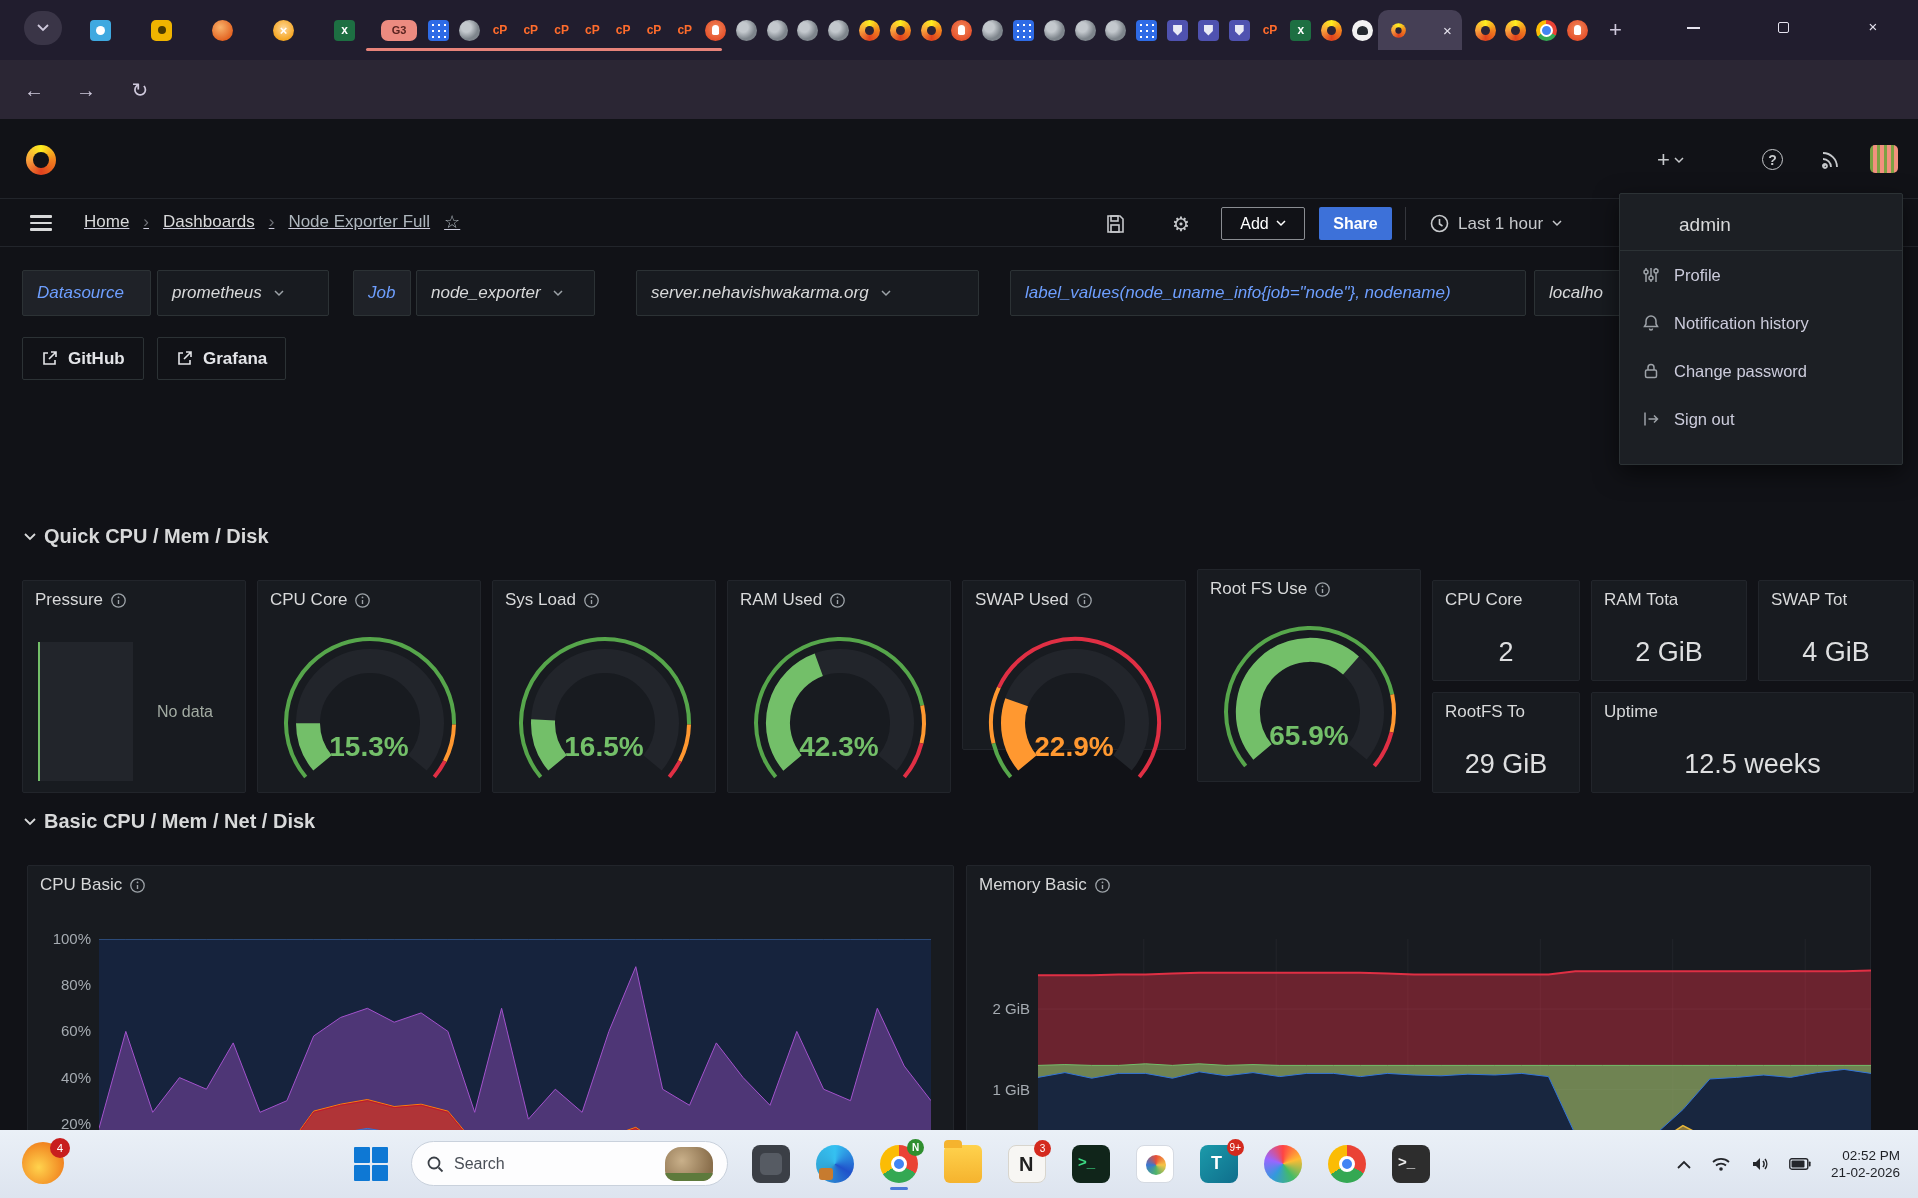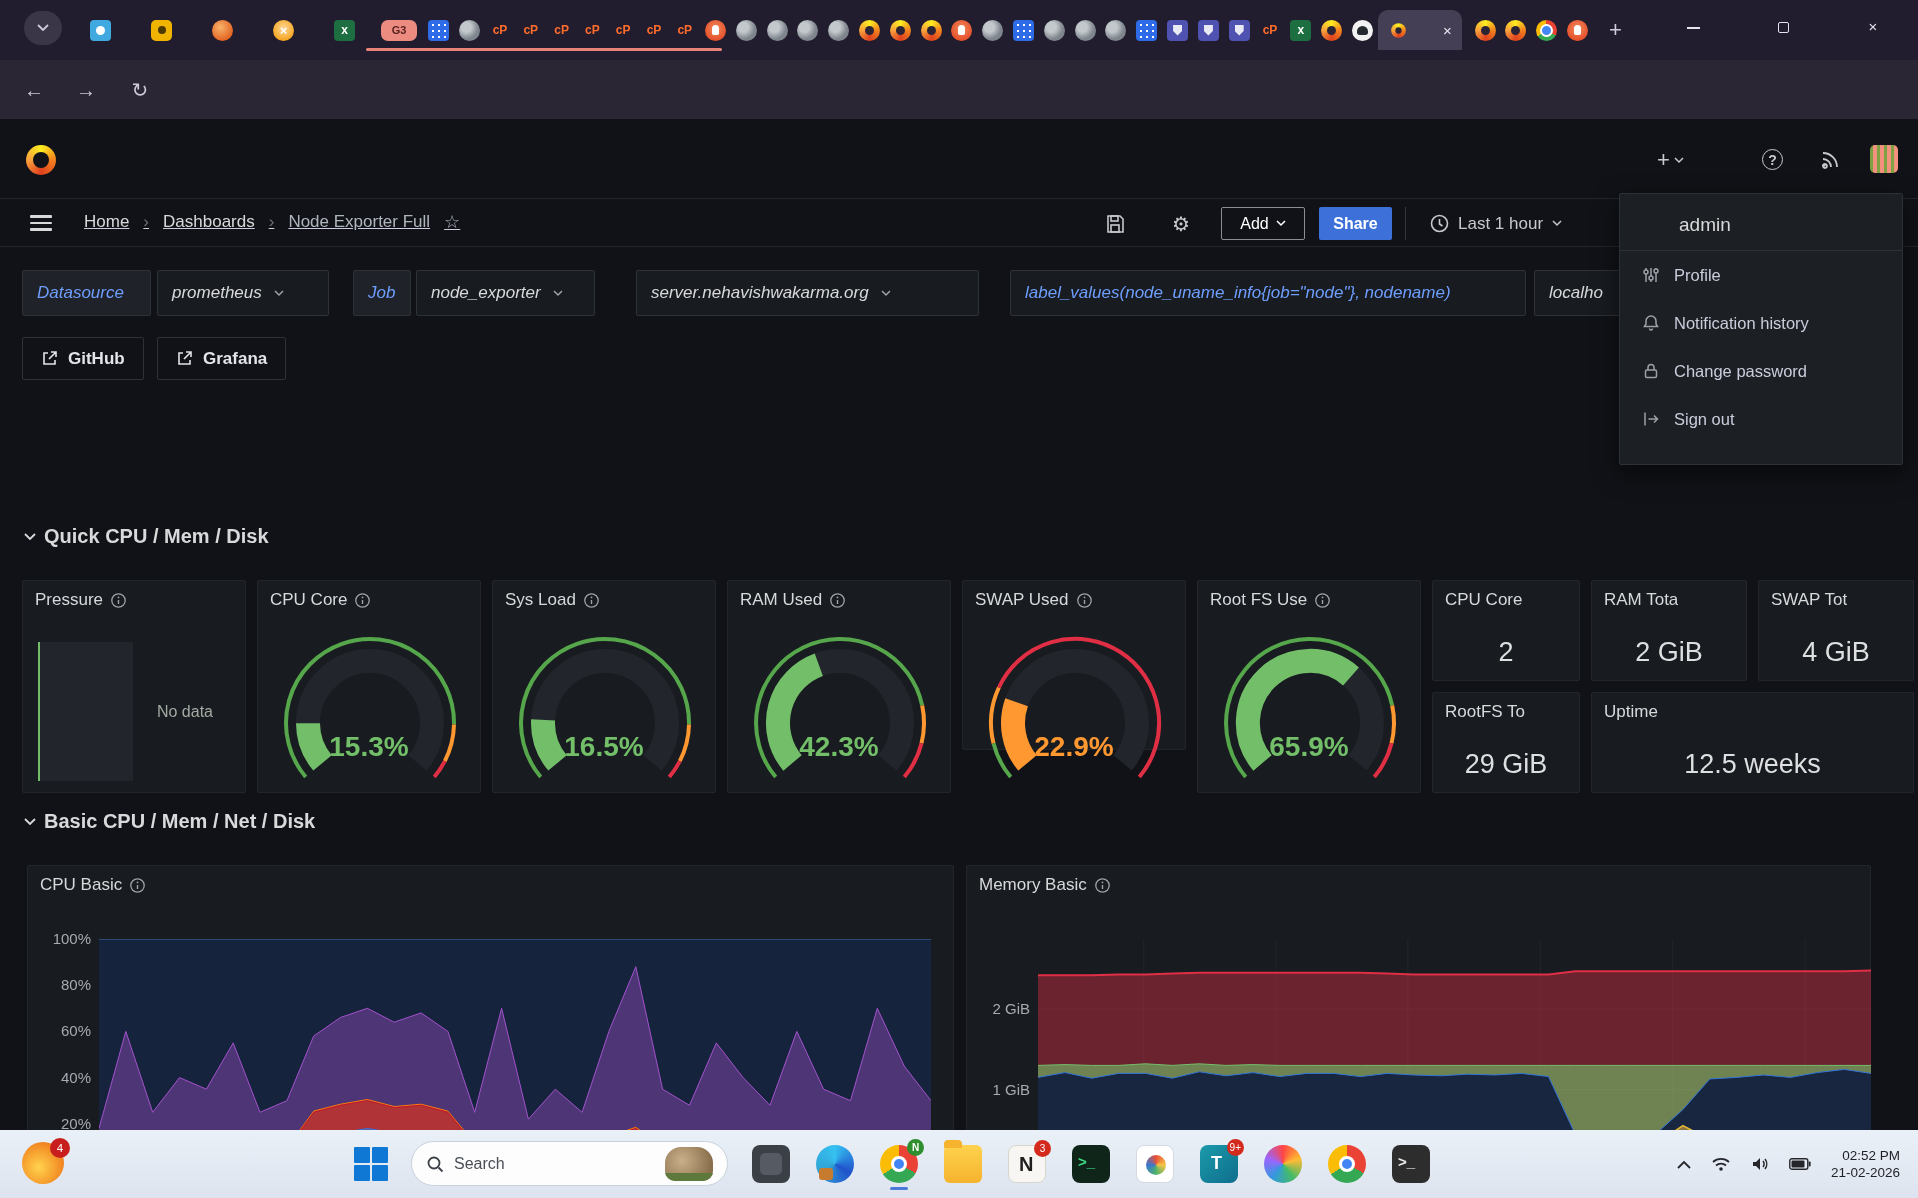--- a/index.html
+++ b/index.html
@@ -527,21 +527,21 @@
             </div>
             <div class="gauge-val" style="color:#ff9830">22.9%</div>
             <svg width="224" height="172" style="position: absolute; left: 0px; top: 36px;">
               <path d="M64.5 145.9 A62 62 0 1 1 159.5 145.9" fill="none" stroke="#22252b" stroke-width="24"></path>
               <path d="M47.7 160.0 A84 84 0 0 1 30.5 126.3" fill="none" stroke="#56a64b" stroke-width="4"></path>
               <path d="M30.5 126.3 A84 84 0 0 1 35.9 70.5" fill="none" stroke="#ff9830" stroke-width="4"></path>
               <path d="M35.9 70.5 A84 84 0 1 1 176.3 160.0" fill="none" stroke="#e02f44" stroke-width="4"></path>
               <path d="M64.5 145.9 A62 62 0 0 1 53.6 85.3" fill="none" stroke="#ff9830" stroke-width="24"></path>
             </svg>
           </div>
-          <div class="panel" style="left: 1197px; top: 333px; width: 224px; height: 213px;">
+          <div class="panel" style="left: 1197px; top: 322px; width: 224px; height: 213px;">
             <div class="ptitle">
               <span class="t">Root FS Use</span>
               <svg class="info-ic" width="15" height="15" viewBox="0 0 15 15">
                 <circle cx="7.5" cy="7.5" r="6.7" fill="none" stroke="#9da3a8" stroke-width="1.3"></circle>
                 <path d="M7.5 7v4" stroke="#9da3a8" stroke-width="1.4"></path>
                 <circle cx="7.5" cy="4.4" r=".9" fill="#9da3a8"></circle>
               </svg>
             </div>
             <div class="gauge-val" style="color:#73bf69">65.9%</div>
             <svg width="224" height="172" style="position: absolute; left: 0px; top: 36px;">

